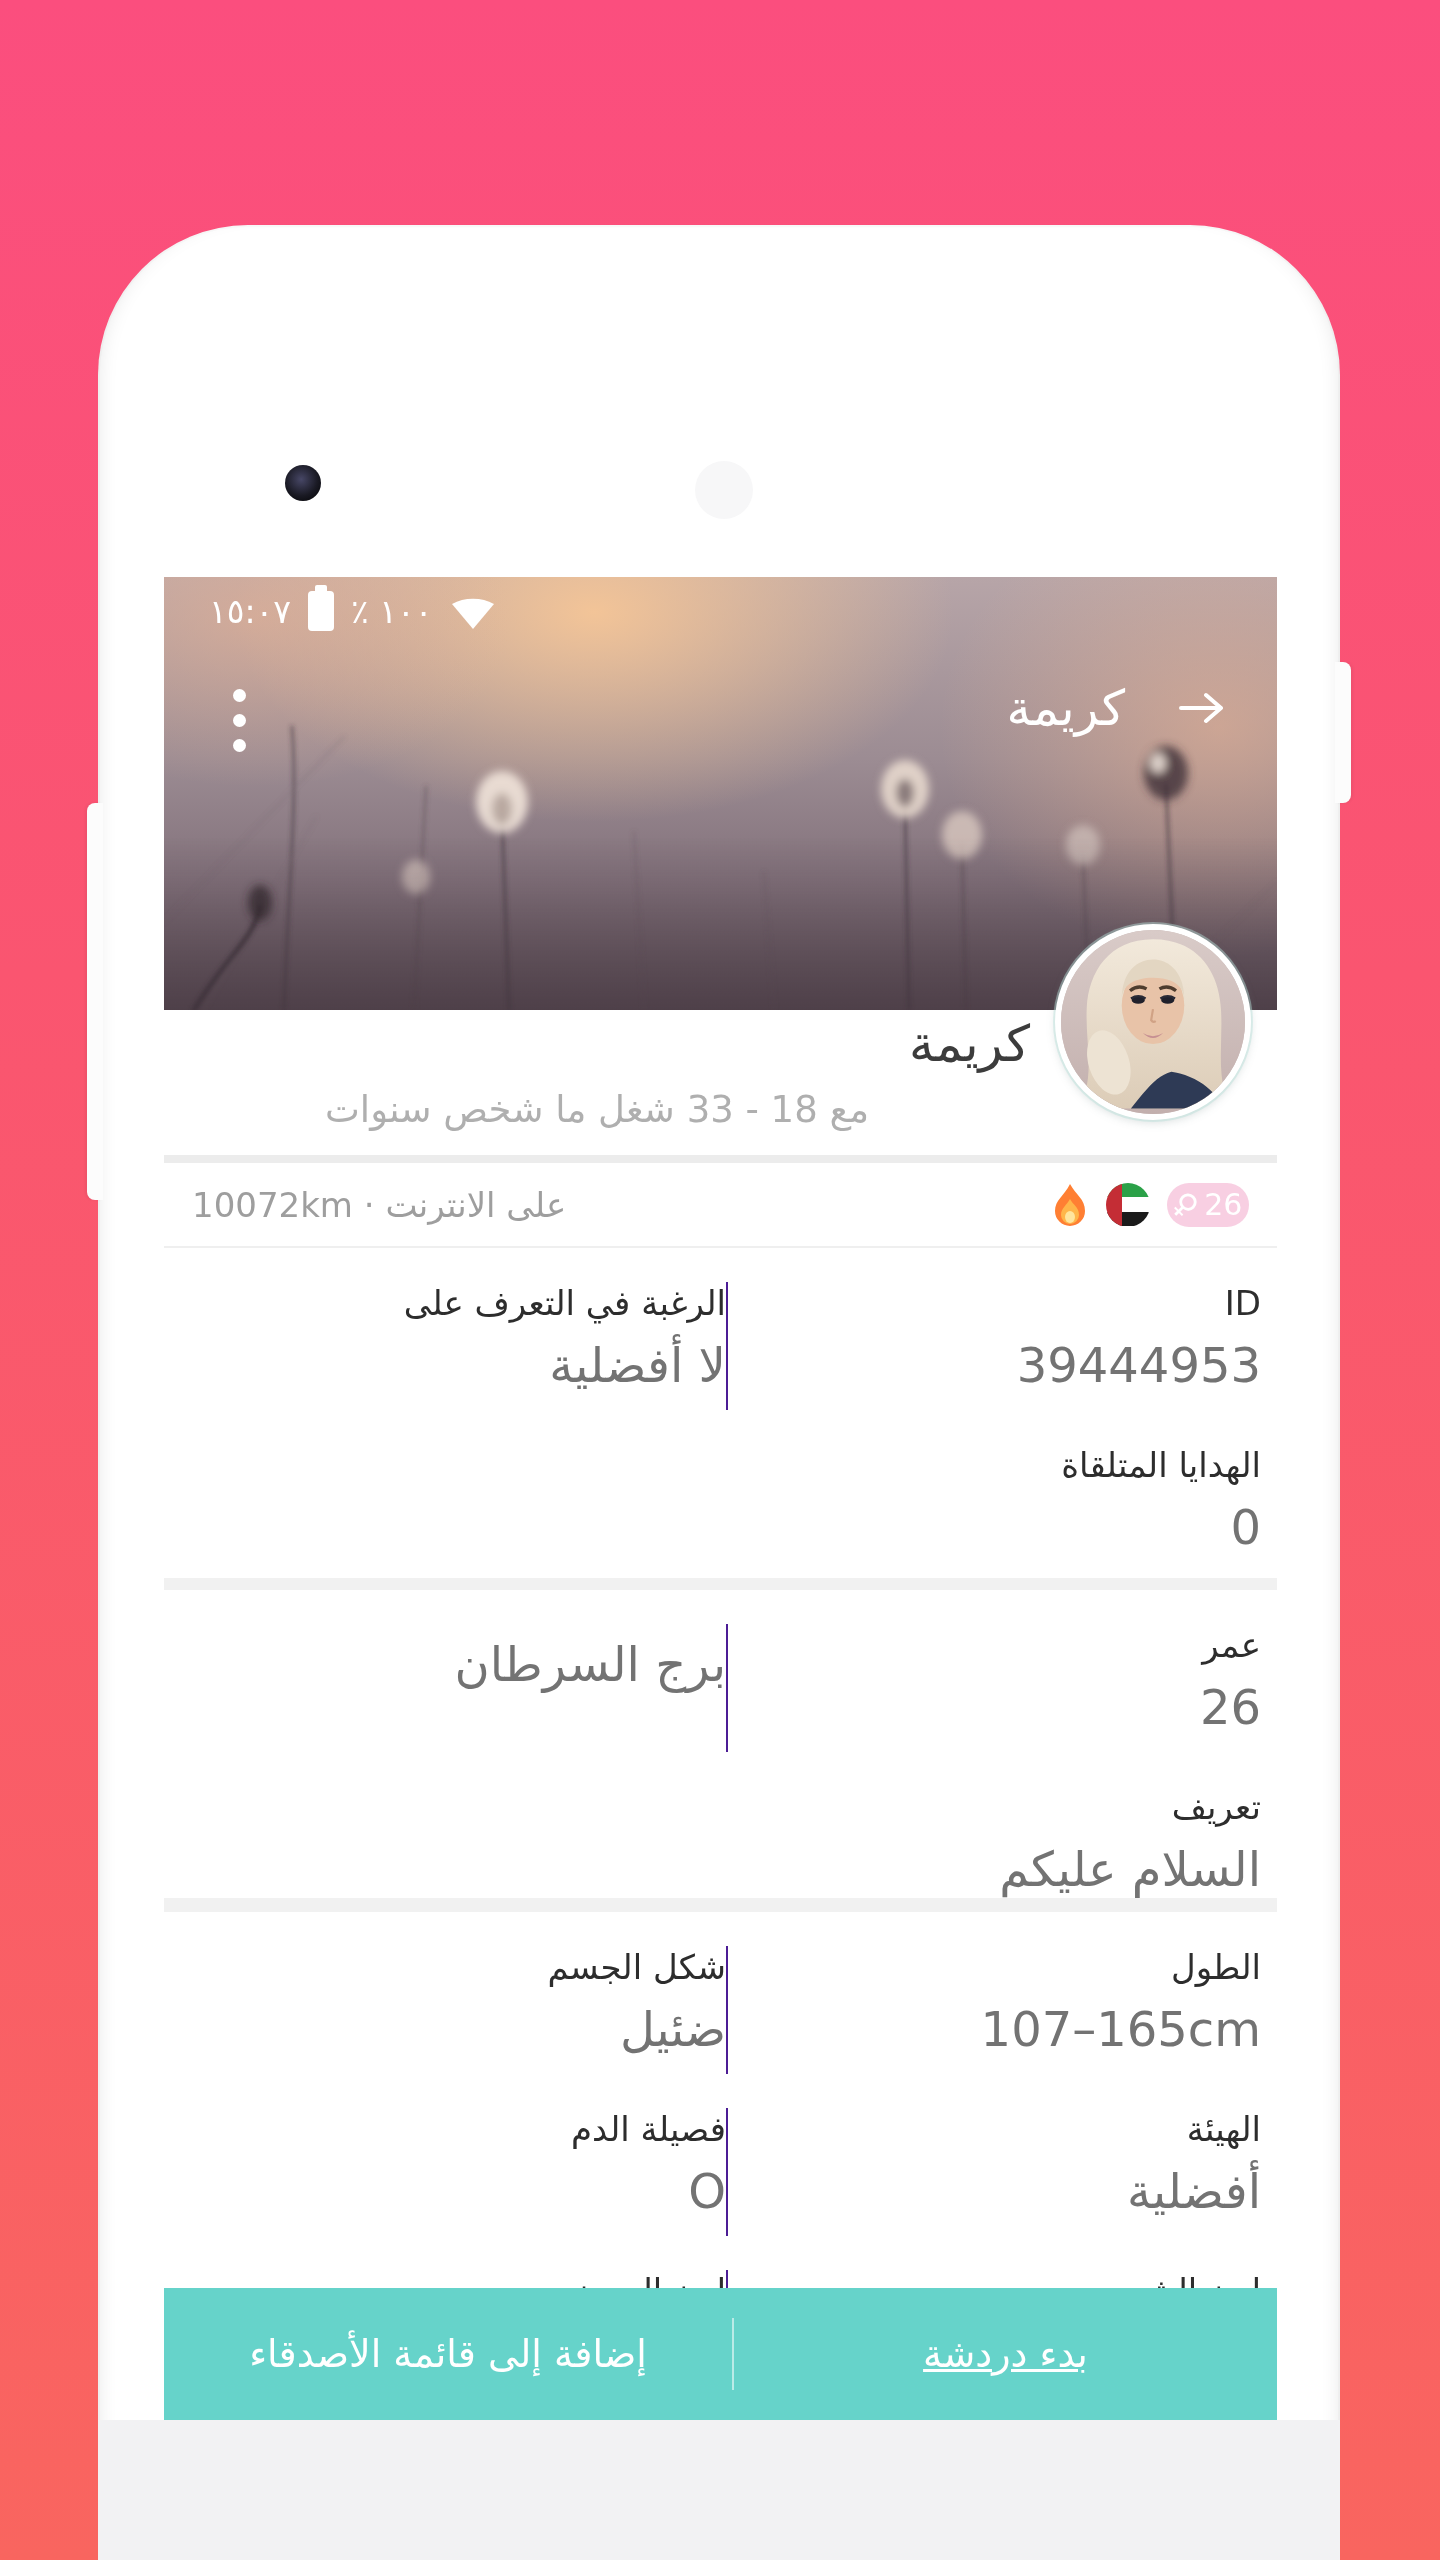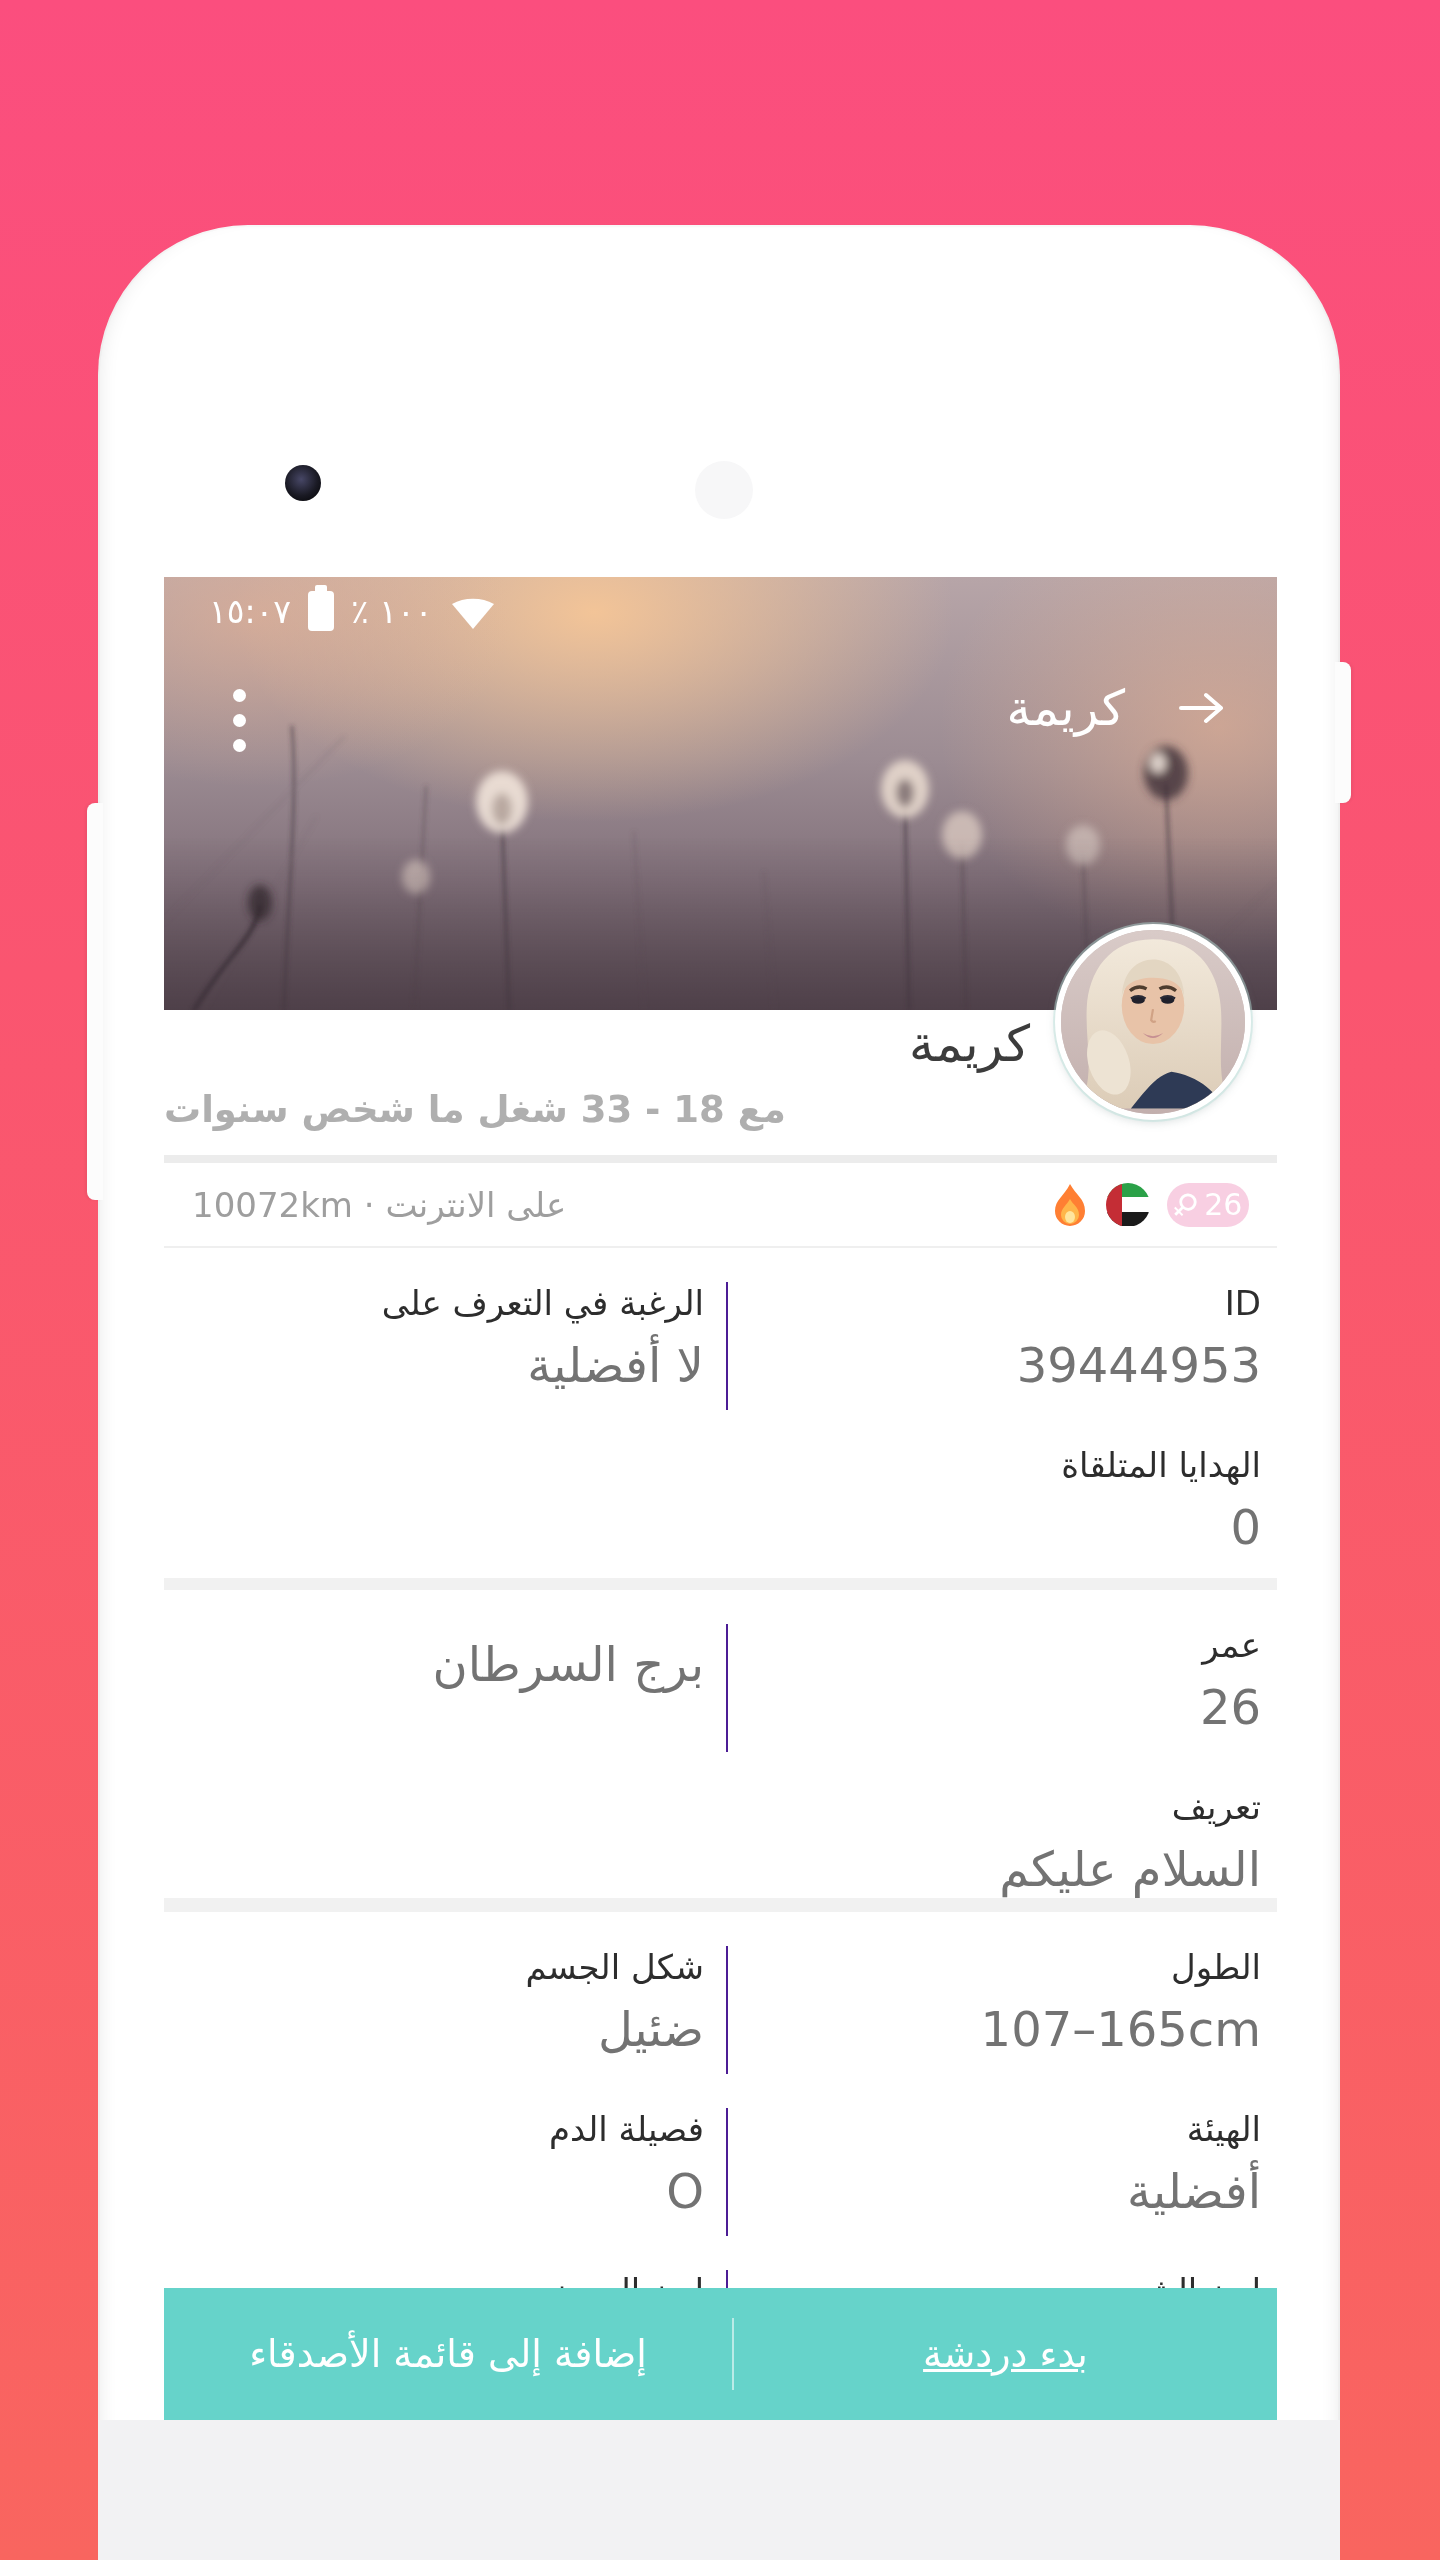--- a/index.html
+++ b/index.html
@@ -38,21 +38,21 @@
   .sb-batt:before{content:"";position:absolute;top:-6px;left:7px;width:12px;height:6px;background:#fff;border-radius:2px 2px 0 0;}
   .sb-pct{font-size:33px;}
   .toolbar{position:absolute;top:92px;left:0;right:0;height:78px;direction:ltr;}
   .kebab{position:absolute;left:69px;top:20px;width:14px;display:flex;flex-direction:column;gap:12px;cursor:pointer;}
   .kebab i{width:13px;height:13px;border-radius:50%;background:#fff;}
   .title-wrap{position:absolute;right:52px;top:0;height:78px;display:flex;align-items:center;gap:54px;direction:ltr;}
   .hdr-title{color:#fff;font-size:49px;line-height:1;}
   
   .namecard{position:relative;height:145px;flex:0 0 145px;background:#fff;text-align:right;padding-left:0;}
   .pname{margin:10px 0 0;padding-left:0;padding-right:0;margin-right:0;font-size:50px;color:#3C3C3C;line-height:1.15;margin-left:247px;text-align:right;padding-right:0;margin-top:6px;padding-top:0;margin-bottom:0;padding-bottom:0;margin-right:247px;}
-  .psub{font-size:37px;color:#AFAFAF;line-height:1.1;margin-top:16px;margin-right:247px;direction:ltr;text-align:left;font-weight:bold;}
+  .psub{font-size:37px;color:#AFAFAF;line-height:1.1;margin-top:16px;margin-right:247px;direction:ltr;text-align:center;}
   .avatar{position:absolute;left:auto;right:26px;top:347px;width:196px;height:196px;box-sizing:border-box;
     border:6px solid #fff;border-radius:50%;overflow:hidden;z-index:4;
     box-shadow:0 0 0 2px rgba(185,225,218,.45),0 3px 8px rgba(120,140,140,.25);cursor:pointer;background:#C9B8B6;}
   .avatar svg{width:100%;height:100%;display:block;}
   .band{background:#ECECEC;flex:0 0 8px;}
   .band2{background:#F1F1F1;flex:0 0 12px;}
   .band3{background:#F1F1F1;flex:0 0 14px;}
   
   .statusrow{flex:0 0 83px;display:flex;align-items:center;justify-content:space-between;padding:0 28px;background:#fff;}
   .badges{display:flex;align-items:center;gap:17px;}
@@ -69,21 +69,21 @@
   .thinline{background:#EFEFEF;flex:0 0 2px;}
   
   .section{background:#fff;overflow:hidden;}
   .s1{flex:0 0 330px;}
   .s2{flex:0 0 308px;}
   .s3{flex:1;display:flex;flex-direction:column;}
   .row{padding-top:34px;}
   .cells{display:flex;min-height:128px;}
   .cell-r{flex:0 0 551px;box-sizing:border-box;padding-left:30px;text-align:right;padding-right:16px;}
   .cells.paired .cell-r{border-left:2px solid #4c1d95;}
-  .cell-l{flex:1;box-sizing:border-box;padding-right:22px;padding-left:30px;text-align:right;}
+  .cell-l{flex:1;box-sizing:border-box;padding-left:30px;text-align:right;}
   .lbl{font-size:34px;color:#2D2D2D;line-height:1.25;}
   .val{font-size:48px;color:#737373;line-height:1.2;margin-top:12px;}
   .row-grow{flex:1;}
   .row-grow .cells{min-height:240px;}
   
   .actionbar{position:absolute;left:0;right:0;bottom:0;height:132px;background:#66D3CA;display:flex;align-items:stretch;z-index:6;}
   .abtn{display:flex;align-items:center;justify-content:center;color:#fff;font-size:38px;cursor:pointer;}
   .abtn.chat{flex:0 0 543px;text-decoration:underline;}
   .abtn.add{flex:1;}
   .absep{width:2px;height:72px;background:rgba(255,255,255,.55);align-self:center;}

